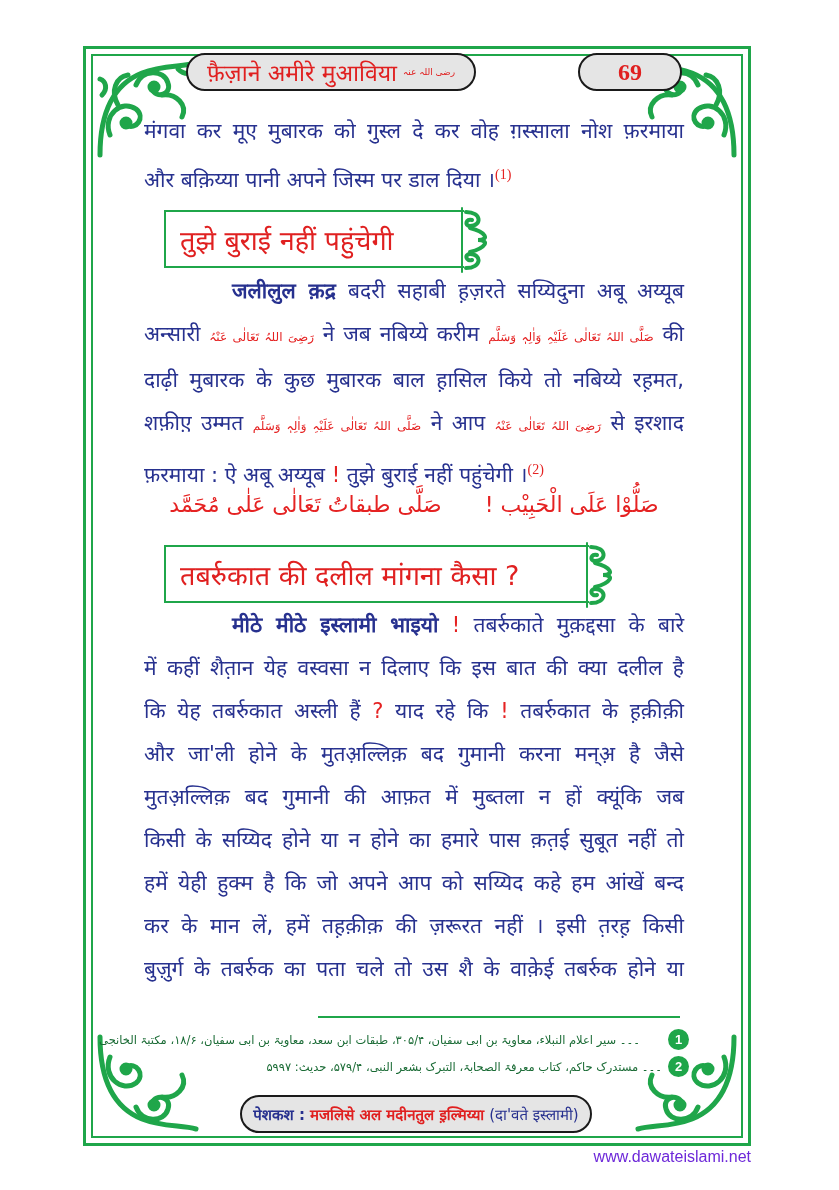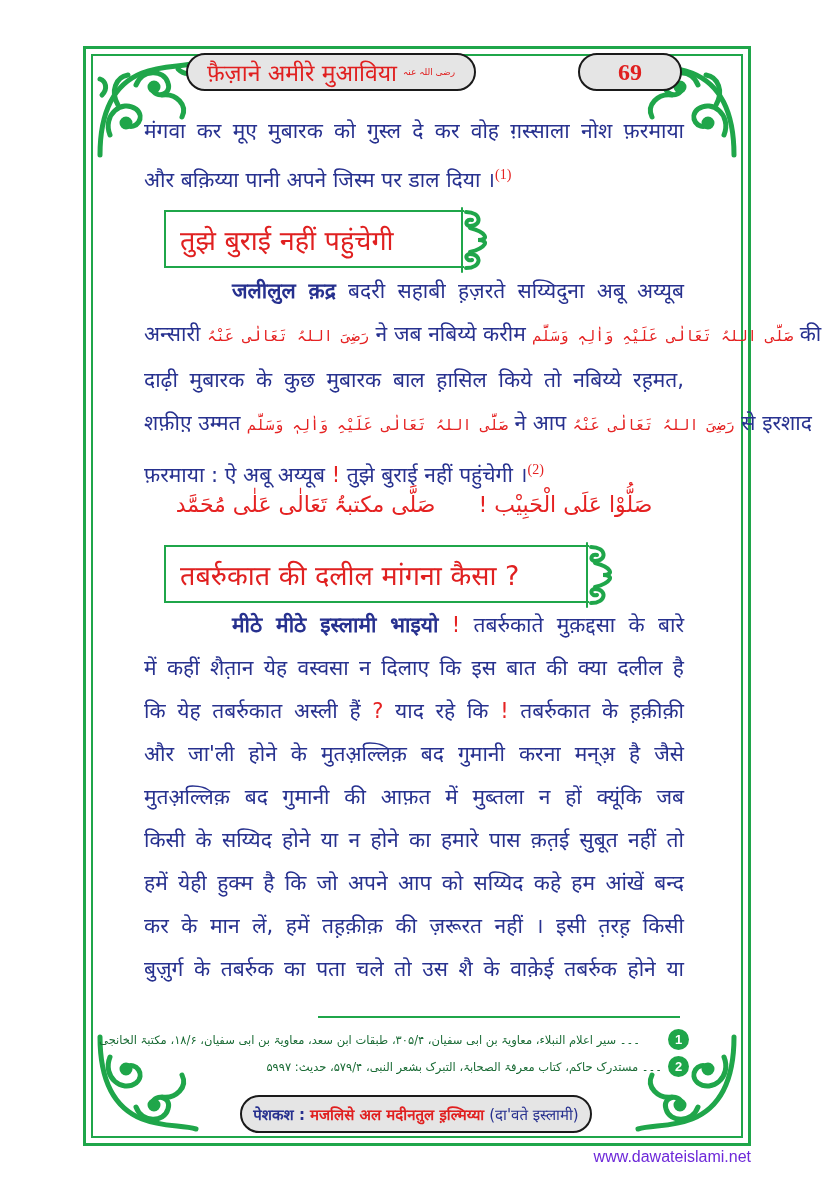--- a/index.html
+++ b/index.html
@@ -32,21 +32,21 @@
 
   
   .text { position:absolute; left:144px; width:540px; color:#27318f;
           font-size:21px; line-height:43px; font-family:"DejaVu Sans", sans-serif; }
   .line { display:block; white-space:nowrap; text-align:justify; text-align-last:justify; }
   .line.last { text-align-last:left; }
   .indent { padding-left:88px; }
   .red { color:#e52222; }
   .bold { font-weight:bold; }
   .sup { color:#e52222; font-size:14px; vertical-align:super; font-family:"Liberation Serif", serif; }
-  .ar { color:#e52222; font-size:15px; font-family:Liberation Mono, monospace; }
+  .ar { color:#e52222; font-size:12px; font-family:Liberation Sans, sans-serif; }
 
   
   .heading { position:absolute; left:148px; height:58px; border:2px solid #1fa64a;
              border-right:none; box-sizing:border-box; background:#fff;
              display:flex; align-items:center; padding-left:14px;margin-left:16px; }
   .heading .txt { color:#e02020; font-size:27px; font-family:"DejaVu Sans", sans-serif; }
   .heading .flourish { position:absolute; right:-30px; top:-6px; width:34px; height:68px; }
 
   
   .durood { position:absolute; left:144px; width:540px; top:492px; text-align:center;
@@ -147,21 +147,21 @@
 <div class="text" style="top:270px;">
   <span class="line indent"><span class="bold">जलीलुल क़द्र</span> <span>बदरी सहाबी ह़ज़रते सय्यिदुना अबू अय्यूब</span></span>
   <span class="line"><span>अन्सारी</span> <span class="ar">رَضِیَ اللہُ تَعَالٰی عَنْہُ</span> <span>ने जब नबिय्ये करीम</span> <span class="ar">صَلَّی اللہُ تَعَالٰی عَلَیْہِ وَاٰلِہٖ وَسَلَّم</span> <span>की</span></span>
   <span class="line">दाढ़ी मुबारक के कुछ मुबारक बाल ह़ासिल किये तो नबिय्ये रह़मत,</span>
   <span class="line"><span>शफ़ीए़ उम्मत</span> <span class="ar">صَلَّی اللہُ تَعَالٰی عَلَیْہِ وَاٰلِہٖ وَسَلَّم</span> <span>ने आप</span> <span class="ar">رَضِیَ اللہُ تَعَالٰی عَنْہُ</span> <span>से इरशाद</span></span>
   <span class="line last"><span>फ़रमाया : ऐ अबू अय्यूब</span> <span class="red">!</span> <span>तुझे बुराई नहीं पहुंचेगी ।</span><span class="sup">(2)</span></span>
 </div>
 
 <div class="durood">
   <span>صَلُّوْا عَلَی الْحَبِیْب !</span>
-  <span>صَلَّی مکتبۃُ تَعَالٰی عَلٰی مُحَمَّد</span>
+  <span>صَلَّی طبقاتُ تَعَالٰی عَلٰی مُحَمَّد</span>
 </div>
 
 <div class="heading" style="top:545px; width:425px;">
   <span class="txt">तबर्रुकात की दलील मांगना कैसा ?</span>
   <svg class="flourish" viewBox="0 0 34 68" fill="none" stroke="#1fa64a" stroke-width="4" stroke-linecap="round">
     <path d="M6 6 C22 6 22 20 10 20 C4 20 6 12 12 14"></path>
     <path d="M6 62 C22 62 22 48 10 48 C4 48 6 56 12 54"></path>
     <path d="M10 22 C26 26 30 34 18 34 C30 34 26 42 10 46"></path>
     <path d="M2 2 L2 66" stroke-width="2"></path>
   </svg>

